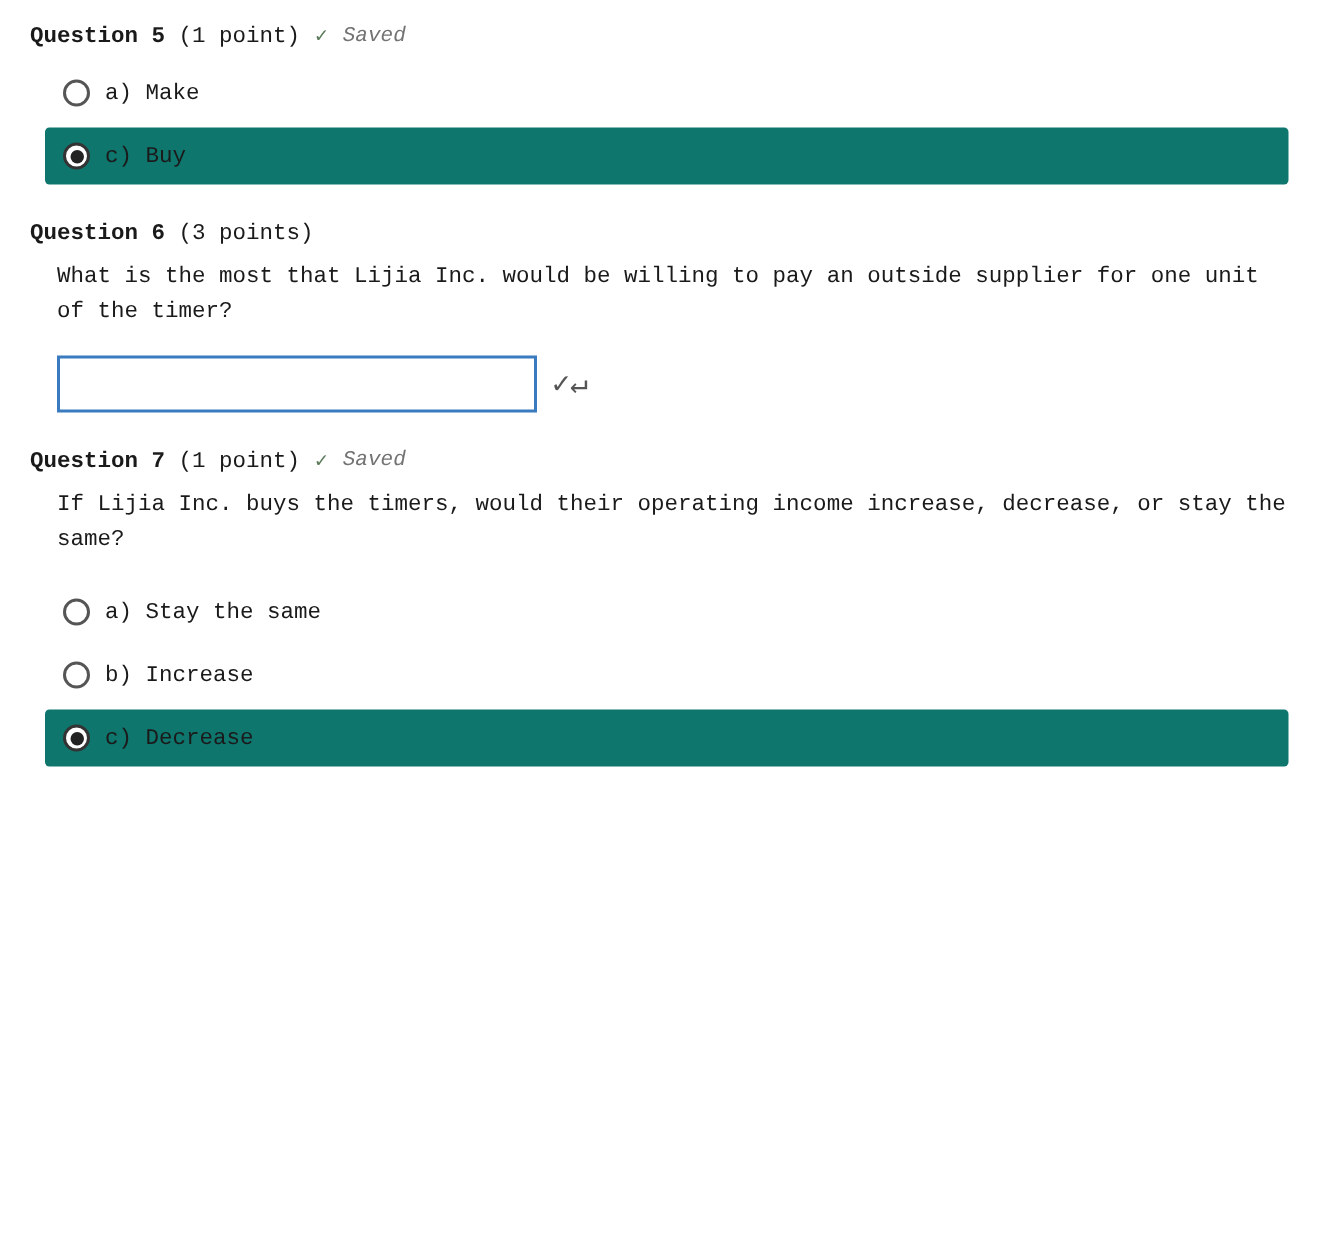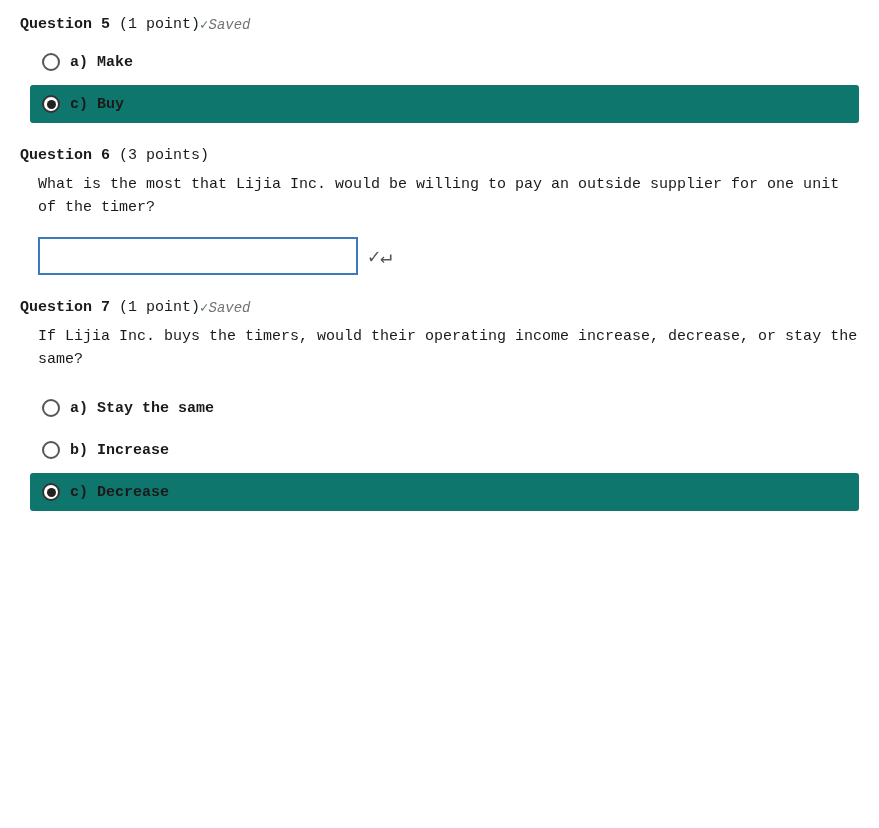--- a/index.html
+++ b/index.html
@@ -17,21 +17,22 @@
       width: 879px;
       min-height: 828px;
     }
 
     .question-block {
       margin-bottom: 24px;
     }
 
     .question-header {
       display: flex;
-      align-items: flex-end;
+      align-items: flex-start;
+      gap: 10px;
       margin-bottom: 10px;
     }
 
     .question-title {
       font-weight: bold;
       font-size: 15px;
     }
 
     .question-points {
       font-weight: normal;
@@ -53,21 +54,20 @@
     .question-text {
       margin-left: 18px;
       margin-bottom: 18px;
       line-height: 1.5;
       font-size: 15px;
     }
 
     .options-list {
       list-style: none;
       margin-left: 10px;
-      font-weight: bold;
     }
 
     .option-item {
       display: flex;
       align-items: center;
       gap: 10px;
       padding: 10px 12px;
       margin-bottom: 4px;
       border-radius: 3px;
       cursor: pointer;

